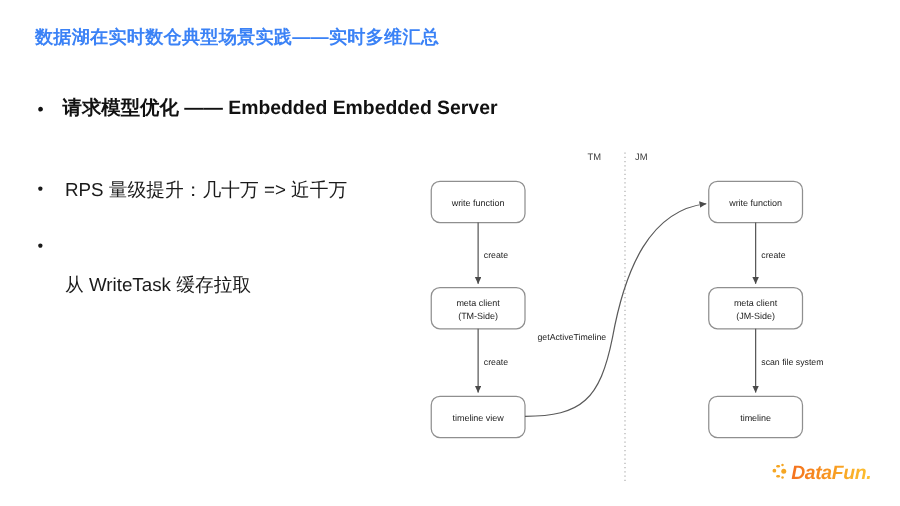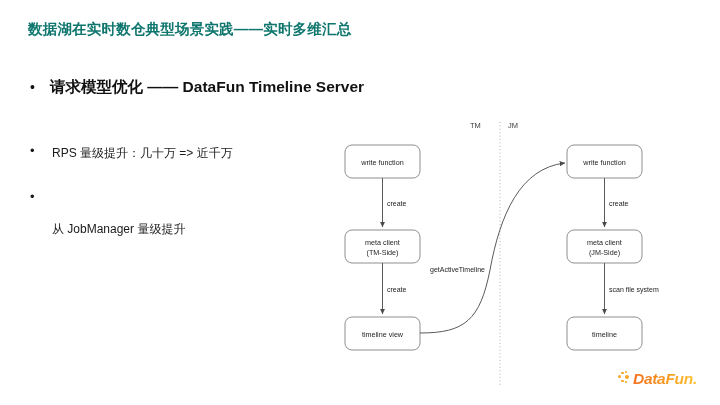--- a/index.html
+++ b/index.html
@@ -19,21 +19,21 @@
     overflow: hidden;
   }
 
   
   .slide-title {
     position: absolute;
     left: 28px;
     top: 20px;
     font-size: 14.5px;
     font-weight: bold;
-    color: #0f766e;
+    color: #3b82f6;
     letter-spacing: 0.2px;
     white-space: nowrap;
   }
 
   
   .heading-row {
     position: absolute;
     left: 30px;
     top: 76px;
     display: flex;
@@ -68,21 +68,21 @@
     margin-bottom: 16px;
   }
   .bullet-dot {
     width: 22px;
     flex: 0 0 22px;
     font-size: 13px;
     line-height: 26px;
     color: #1a1a1a;
   }
   .bullet-body {
-    font-size: 12px;
+    font-size: 15px;
     line-height: 30px;
     color: #1a1a1a;
   }
   .bullet-line {
     white-space: nowrap;
   }
 
   
   #diagram {
     position: absolute;
@@ -167,37 +167,37 @@
 </style>
 </head>
 <body>
 
 <div id="slide">
 
   <div class="slide-title">数据湖在实时数仓典型场景实践——实时多维汇总</div>
 
   <div class="heading-row">
     <span class="heading-dot">•</span>
-    <span class="heading-text">请求模型优化 —— DataFun Timeline Server</span>
+    <span class="heading-text">请求模型优化 —— Embedded Embedded Server</span>
   </div>
 
   <div class="bullets">
 
     <div class="bullet-row">
       <span class="bullet-dot">•</span>
       <span class="bullet-body">
         <span class="bullet-line">RPS 量级提升：几十万 =&gt; 近千万</span>
       </span>
     </div>
 
     <div class="bullet-row">
       <span class="bullet-dot">•</span>
       <span class="bullet-body">
         <br>
-        <span class="bullet-line">从 JobManager 量级提升</span>
+        <span class="bullet-line">从 WriteTask 缓存拉取</span>
       </span>
     </div>
 
   </div>
 
   <div id="diagram">
     <svg width="380" height="280" viewBox="0 0 380 280">
       <defs>
         <marker id="arrowhead" markerWidth="7" markerHeight="7" refX="5.4" refY="2.6" orient="auto">
           <path d="M0,0 L5.6,2.6 L0,5.2 z" fill="#4a4a4a"></path>

